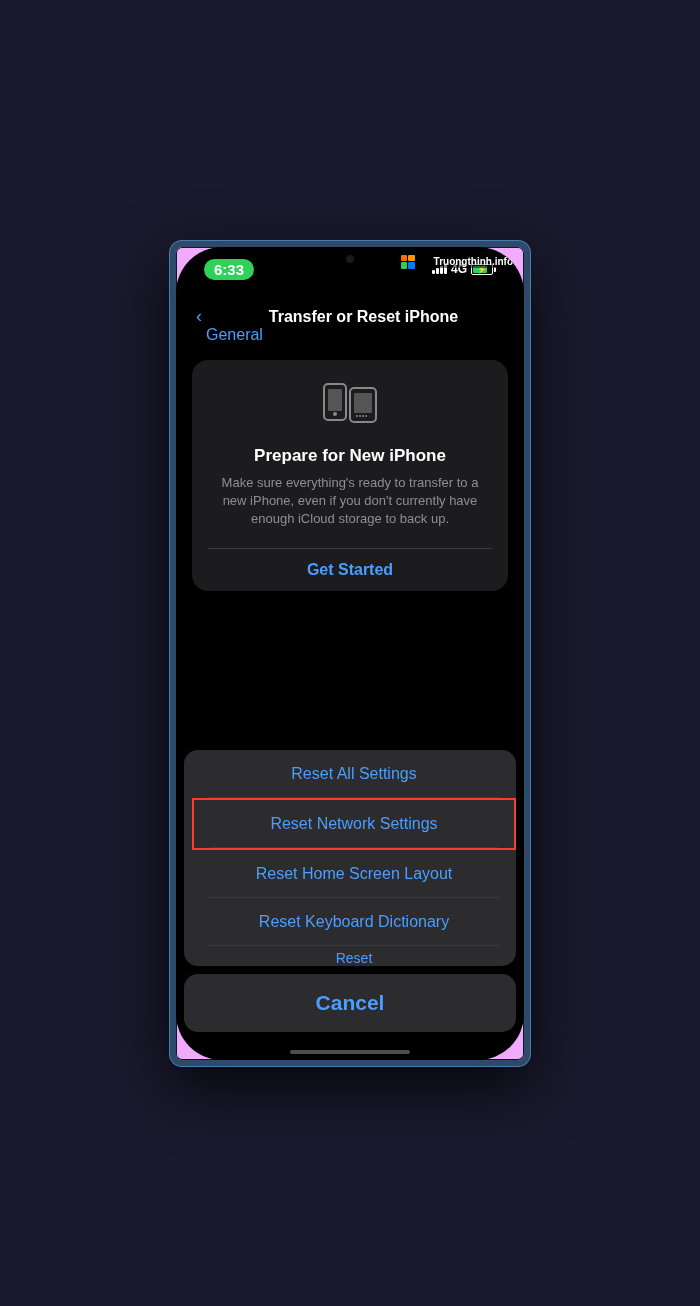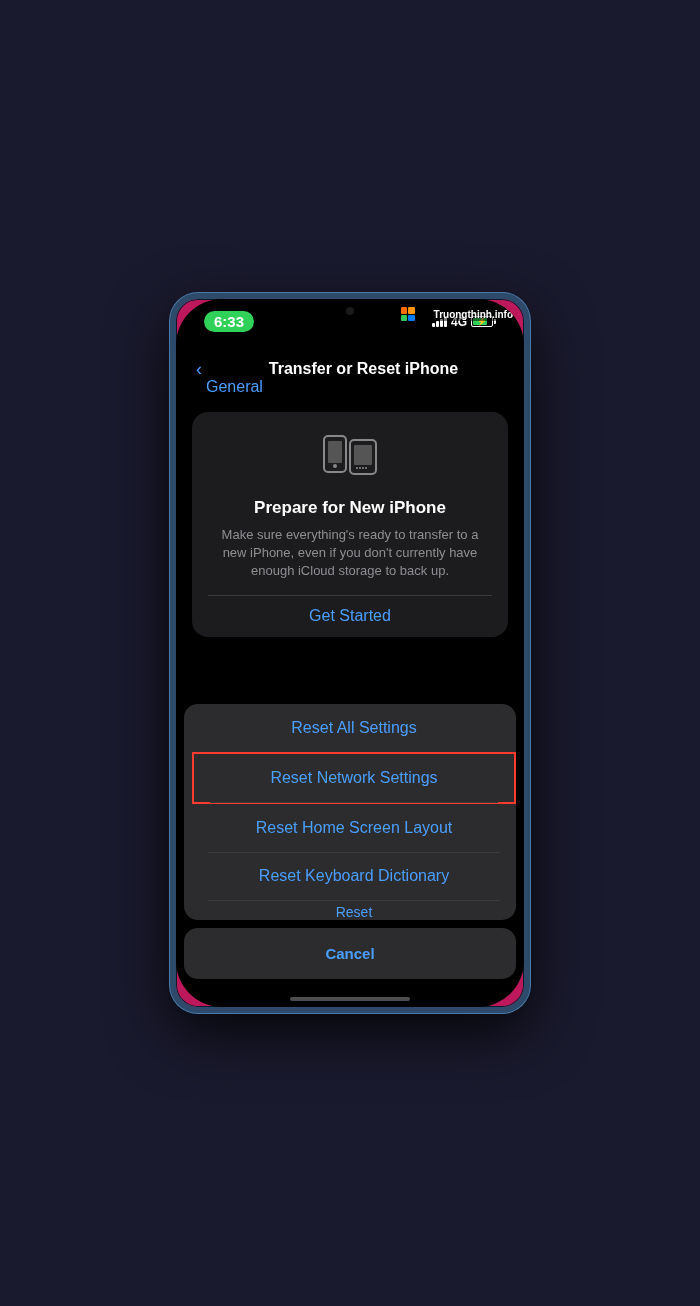--- a/index.html
+++ b/index.html
@@ -8,23 +8,23 @@
       background: #1a1a2e;
       display: flex;
       justify-content: center;
       align-items: center;
       min-height: 100vh;
       font-family: -apple-system, BlinkMacSystemFont, 'SF Pro Display', 'Helvetica Neue', sans-serif;
     }
 
     .phone-frame {
       width: 360px;
-      height: 720px;
-      background: #be185d;
-      border-radius: 28px;
+      height: 825px;
+      background: #f0abfc;
+      border-radius: 12px;
       border: 6px solid #2e4a6a;
       position: relative;
       overflow: hidden;
       box-shadow: 
         0 0 0 1px #4a7aaa,
         inset 0 0 0 1px #0a1a2a,
         0 20px 60px rgba(0,0,0,0.8);
     }
 
     
@@ -211,34 +211,34 @@
       font-weight: 600;
       margin-bottom: 8px;
       text-align: center;
     }
 
     .prepare-desc {
       color: #8e8e93;
       font-size: 13px;
       text-align: center;
       line-height: 1.4;
-      margin-bottom: 14px;
+      margin-bottom: 20px;
     }
 
     .divider-line {
       width: 100%;
       height: 0.5px;
       background: #3a3a3c;
       margin-bottom: 12px;
     }
 
     .get-started-btn {
       color: #4a9eff;
       font-size: 16px;
-      font-weight: 400;
+      font-weight: 700;
       cursor: pointer;
       text-align: right;
     }
 
     
     .action-sheet {
       position: absolute;
       bottom: 0;
       left: 0;
       right: 0;
@@ -277,21 +277,21 @@
       outline-offset: -2px;
     }
 
     .cancel-btn {
       margin: 0 8px 28px;
       background: #2c2c2e;
       border-radius: 14px;
       padding: 17px 16px;
       text-align: center;
       color: #4a9eff;
-      font-size: 15px;
+      font-size: 21px;
       font-weight: 600;
       cursor: pointer;
     }
 
     
     .home-indicator {
       position: absolute;
       bottom: 6px;
       left: 50%;
       transform: translateX(-50%);

